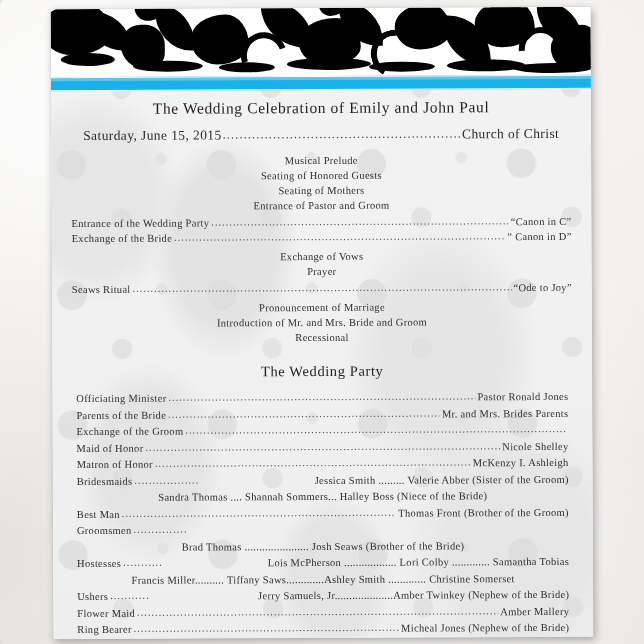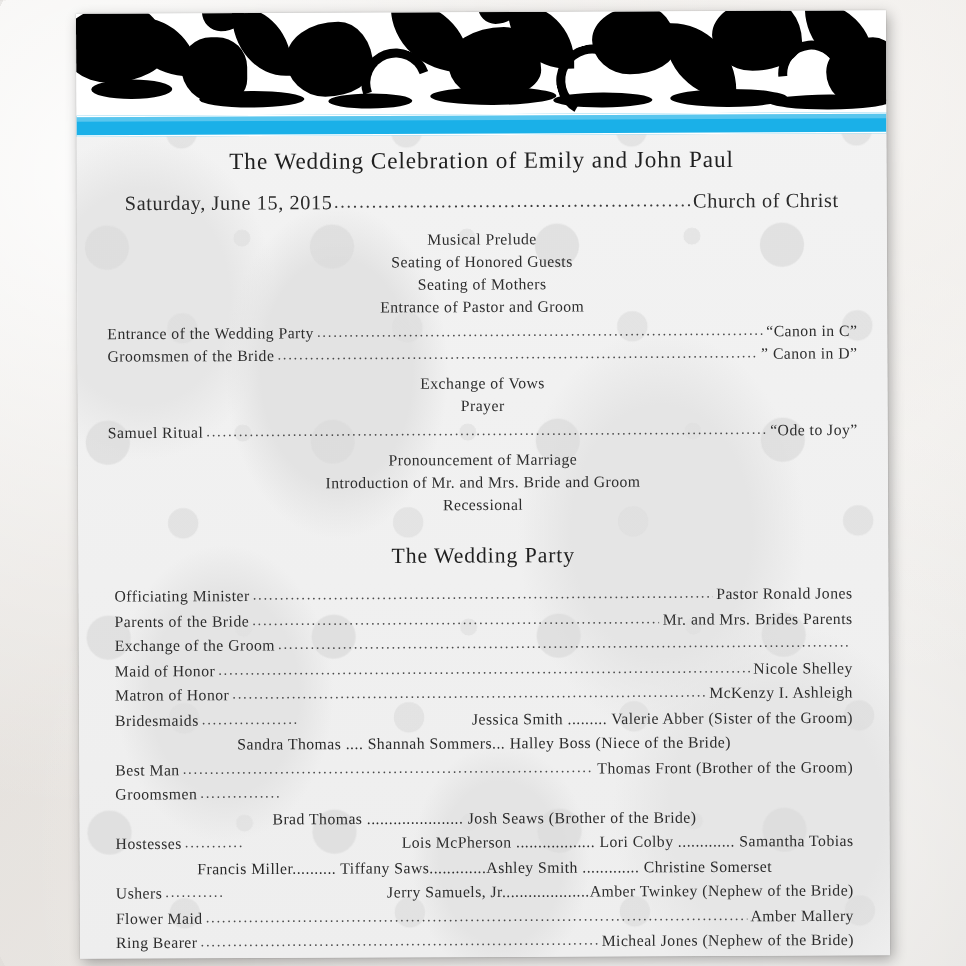--- a/index.html
+++ b/index.html
@@ -265,34 +265,34 @@
       <div>Entrance of Pastor and Groom</div>
     </div>
 
     <div style="padding:0 2px; margin-top:2px;">
       <div class="row">
         <span class="l">Entrance of the Wedding Party</span>
         <span class="dots">......................................................................................................................................</span>
         <span class="r">“Canon in C”</span>
       </div>
       <div class="row">
-        <span class="l">Groomsmen of the Bride</span>
+        <span class="l">Exchange of the Bride</span>
         <span class="dots">......................................................................................................................................</span>
         <span class="r">” Canon in D”</span>
       </div>
     </div>
 
     <div class="ceremony" style="margin-top:4px;">
       <div>Exchange of Vows</div>
       <div>Prayer</div>
     </div>
 
     <div style="padding:0 2px; margin-top:2px;">
       <div class="row">
-        <span class="l">Samuel Ritual</span>
+        <span class="l">Seaws Ritual</span>
         <span class="dots">......................................................................................................................................</span>
         <span class="r">“Ode to Joy”</span>
       </div>
     </div>
 
     <div class="ceremony" style="margin-top:4px;">
       <div>Pronouncement of Marriage</div>
       <div>Introduction of Mr. and Mrs. Bride and Groom</div>
       <div>Recessional</div>
     </div>

